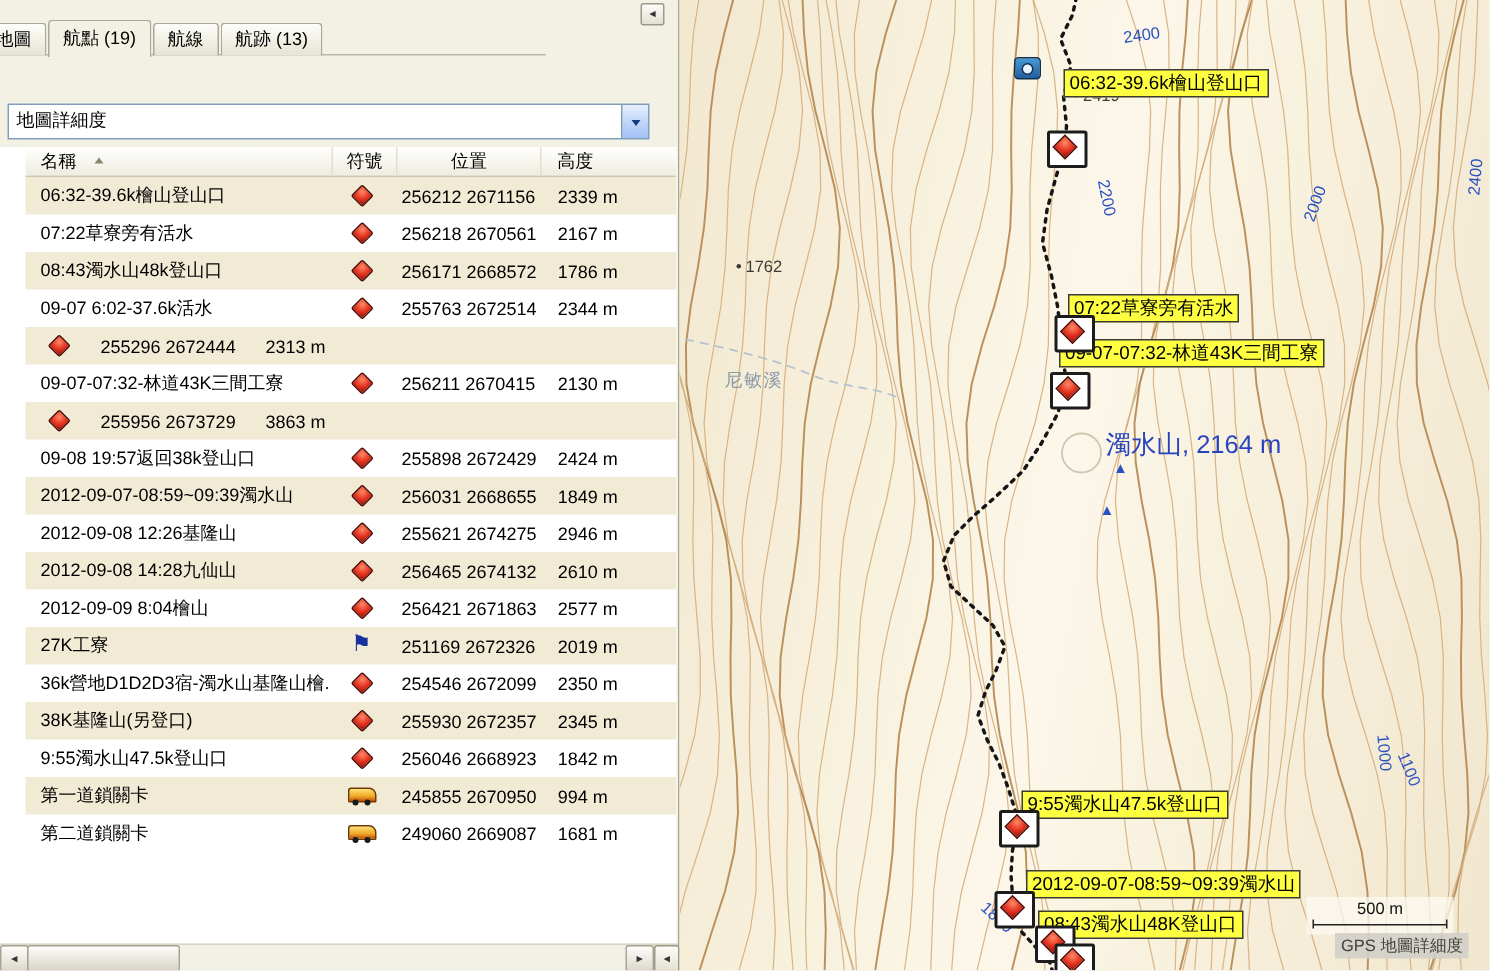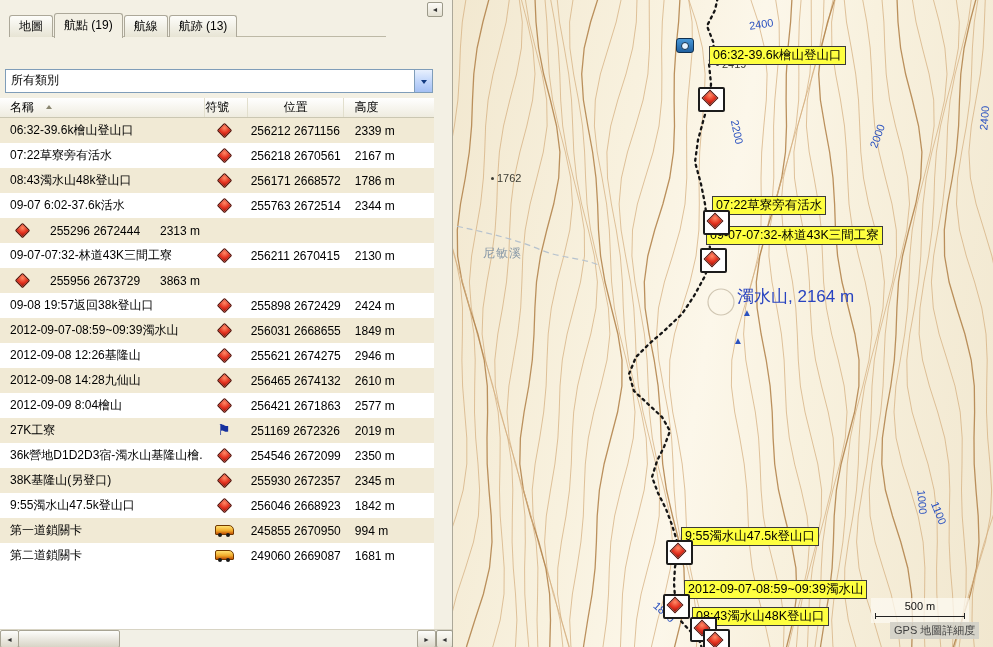--- a/index.html
+++ b/index.html
@@ -1,38 +1,38 @@
 <!DOCTYPE html>
 <html><head>
 <meta charset="utf-8">
 <style>
   html,body{margin:0;padding:0;}
   body{font-family:"Liberation Sans","DejaVu Sans",sans-serif;font-size:12px;color:#000;background:#fff;}
   #app{position:relative;width:993px;height:647px;overflow:hidden;background:#f3f0e4;}
 
   
   #left{position:absolute;left:0;top:0;width:452px;height:647px;background:#f3f0e4;border-right:1px solid #aca899;}
-  .tabbar{position:absolute;left:0;top:13px;width:364px;height:24px;display:flex;align-items:flex-end;margin-left:22px;}
+  .tabbar{position:absolute;left:0;top:13px;width:364px;height:24px;display:flex;align-items:flex-end;}
   .tabbar::after{content:"";position:absolute;left:0;right:0;bottom:0;border-bottom:1px solid #bdb9a6;}
   .tab{position:relative;z-index:1;height:21px;line-height:20px;padding:0 9px;margin-right:1px;border:1px solid #aca899;border-bottom:none;border-radius:3px 3px 0 0;background:linear-gradient(#fdfdfa,#e7e4d4);white-space:nowrap;cursor:default;}
   .tab.cut{margin-left:-13px;}
   .tab.active{z-index:3;height:24px;line-height:23px;background:#f3f0e4;margin-bottom:-1px;}
   .collapse-btn{position:absolute;left:427px;top:2px;width:16px;height:15px;border:1px solid #9c9a8a;background:linear-gradient(#fcfbf7,#e4e1d2);border-radius:2px;display:flex;align-items:center;justify-content:center;font-size:7px;color:#333;padding:0;}
   .filter-label{position:absolute;left:8px;top:68px;}
   .dropdown{position:absolute;left:5px;top:69px;width:426px;height:22px;background:#fff;border:1px solid #7f9db9;display:flex;align-items:stretch;}
   .dd-text{flex:1;line-height:20px;padding-left:5px;overflow:hidden;white-space:nowrap;}
   .dd-btn{width:17px;border-left:1px solid #7f9db9;background:linear-gradient(#e8f0fd,#c6d9fb 45%,#a4c0f4);display:flex;align-items:center;justify-content:center;}
   .dd-arrow{width:0;height:0;border:3.5px solid transparent;border-top:4.5px solid #123a80;margin-top:4px;}
 
   
-  #list{position:absolute;left:0;top:98px;width:434px;height:532px;background:#fff;overflow:hidden;}
+  #list{position:absolute;left:0;top:98px;width:434px;height:532px;background:#fff;overflow:hidden;padding-left:17px;}
   .thead{display:flex;height:19px;background:linear-gradient(#ffffff,#efecdf);border-bottom:1px solid #cbc7b2;}
   .th{border-right:1px solid #e2dfcd;display:flex;align-items:center;overflow:hidden;}
   .th-name{width:205px;padding-left:10px;}
-  .th-sym{width:44px;}
+  .th-sym{width:44px;justify-content:center;}
   .th-pos{width:101px;justify-content:center;}
   .th-ele{width:84px;padding-left:10px;border-right:none;}
   .sort-icon{margin-left:12px;width:0;height:0;border:3.5px solid transparent;border-bottom:4.5px solid #8a8670;margin-bottom:4px;}
   .trow{display:flex;height:25px;align-items:center;cursor:default;}
   .trow.alt{background:#f1ead5;}
   .c-name{width:205px;padding-left:10px;white-space:nowrap;overflow:hidden;}
   .c-sym{width:44px;display:flex;justify-content:center;}
   .c-pos{width:101px;padding-left:6px;white-space:nowrap;}
   .c-ele{width:84px;padding-left:9px;white-space:nowrap;}
 
@@ -88,21 +88,21 @@
       <div class="tab"><span>航線</span></div>
       <div class="tab"><span>航跡 (13)</span></div>
     </div>
     <button class="collapse-btn">
         <span>◄</span>
       </button>
 
     <div class="filter-label">在類別中顯示航點:</div>
 
     <div class="dropdown">
-      <div class="dd-text">所有類別</div>
+      <div class="dd-text">地圖詳細度</div>
       <div class="dd-btn">
           <span class="dd-arrow"></span>
         </div>
     </div>
 
     <div id="list">
       <div class="thead">
         <div class="th th-name">
             <span>名稱</span>
             <span class="sort-icon"></span>

